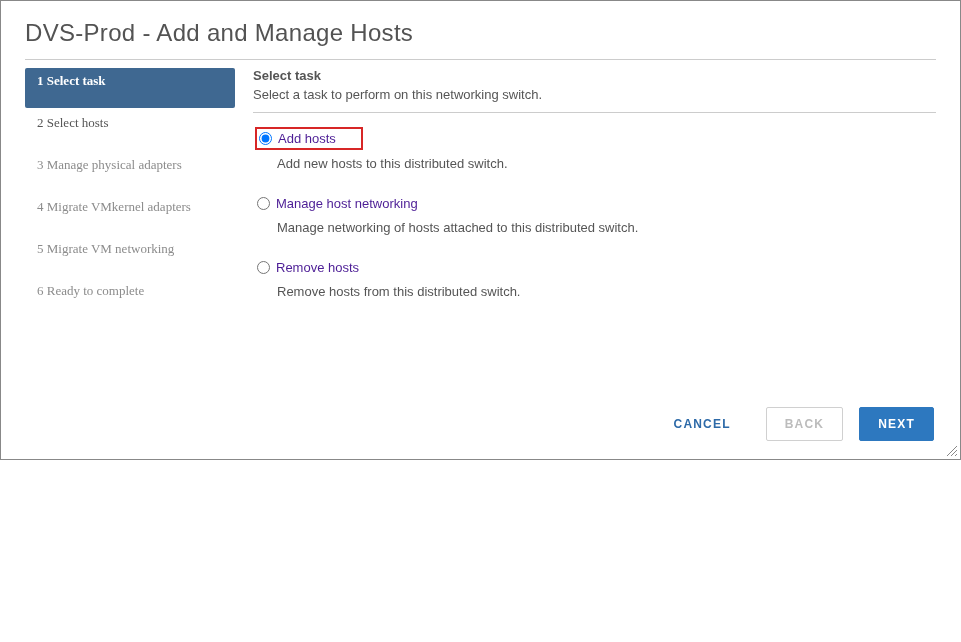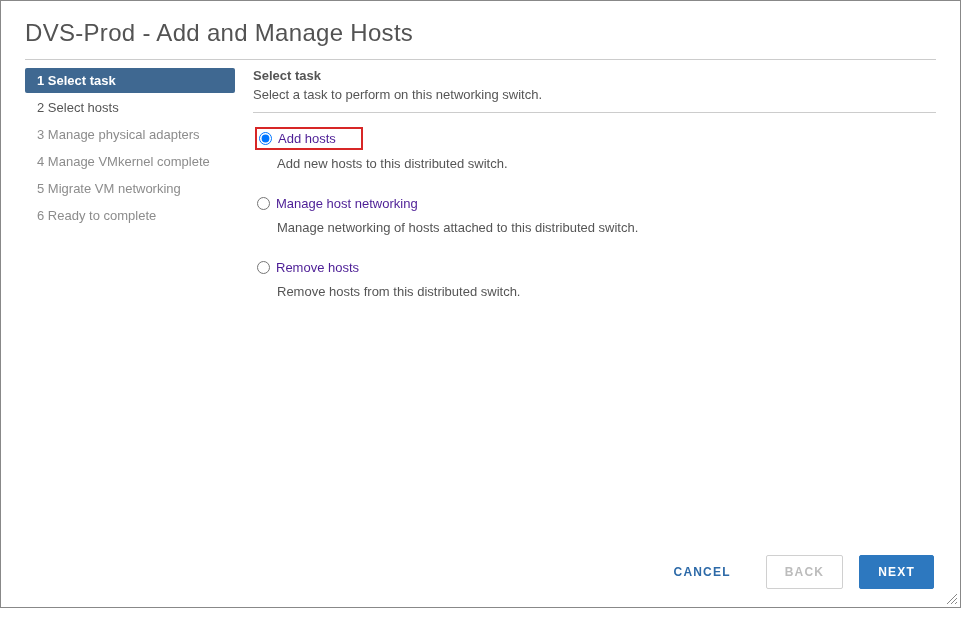--- a/index.html
+++ b/index.html
@@ -1,39 +1,39 @@
 <!DOCTYPE html>
 <html><head>
 <meta charset="utf-8">
 <style>
   * { box-sizing: border-box; margin: 0; padding: 0; }
   html, body { width: 961px; height: 642px; font-family: Arial, Helvetica, sans-serif; background: #fff; }
   .dialog {
-    width: 961px; height: 608px; background: #fff; border: 1px solid #888;
+    width: 961px; height: 460px; background: #fff; border: 1px solid #888;
     display: flex; flex-direction: column; position: relative;
   }
   .dialog-header {
     padding: 18px 24px 12px 24px;
   }
   .dialog-title {
     font-size: 24px; font-weight: 300; color: #535353; letter-spacing: 0.3px;
   }
   .header-rule {
     border: none; border-top: 1px solid #ccc; margin: 0 24px;
   }
   .body {
     flex: 1; display: flex; padding: 6px 24px 0 24px; gap: 18px; overflow: hidden;
   }
   .wizard-nav {
     width: 210px; flex: 0 0 210px; padding-top: 2px;
   }
   .step {
-    padding: 5px 8px 5px 12px; font-size: 13px; color: #555;
+    padding: 5px 8px 19px 12px; font-size: 13px; color: #555;
     border-radius: 2px; margin-bottom: 2px; cursor: pointer;
-    white-space: nowrap; overflow: hidden; text-overflow: ellipsis;
+    white-space: nowrap; overflow: hidden; text-overflow: ellipsis; font-family: Liberation Serif, serif;
   }
   .step.current { background: #3f6891; color: #fff; font-weight: bold; }
   .step.pending { color: #8c8c8c; cursor: default; }
   .content {
     flex: 1; display: flex; flex-direction: column; padding-top: 2px;
   }
   .content-heading { font-size: 13px; font-weight: bold; color: #555; margin-bottom: 4px; }
   .content-sub { font-size: 13px; color: #555; margin-bottom: 10px; }
   .content-rule { border: none; border-top: 1px solid #ccc; margin-bottom: 14px; }
   .option {
@@ -93,21 +93,21 @@
       <div class="step">
         <span>2</span>
         <span>Select hosts</span>
       </div>
       <div class="step pending">
         <span>3</span>
         <span>Manage physical adapters</span>
       </div>
       <div class="step pending">
         <span>4</span>
-        <span>Manage VMkernel complete</span>
+        <span>Migrate VMkernel adapters</span>
       </div>
       <div class="step pending">
         <span>5</span>
         <span>Migrate VM networking</span>
       </div>
       <div class="step pending">
         <span>6</span>
         <span>Ready to complete</span>
       </div>
     </div>

